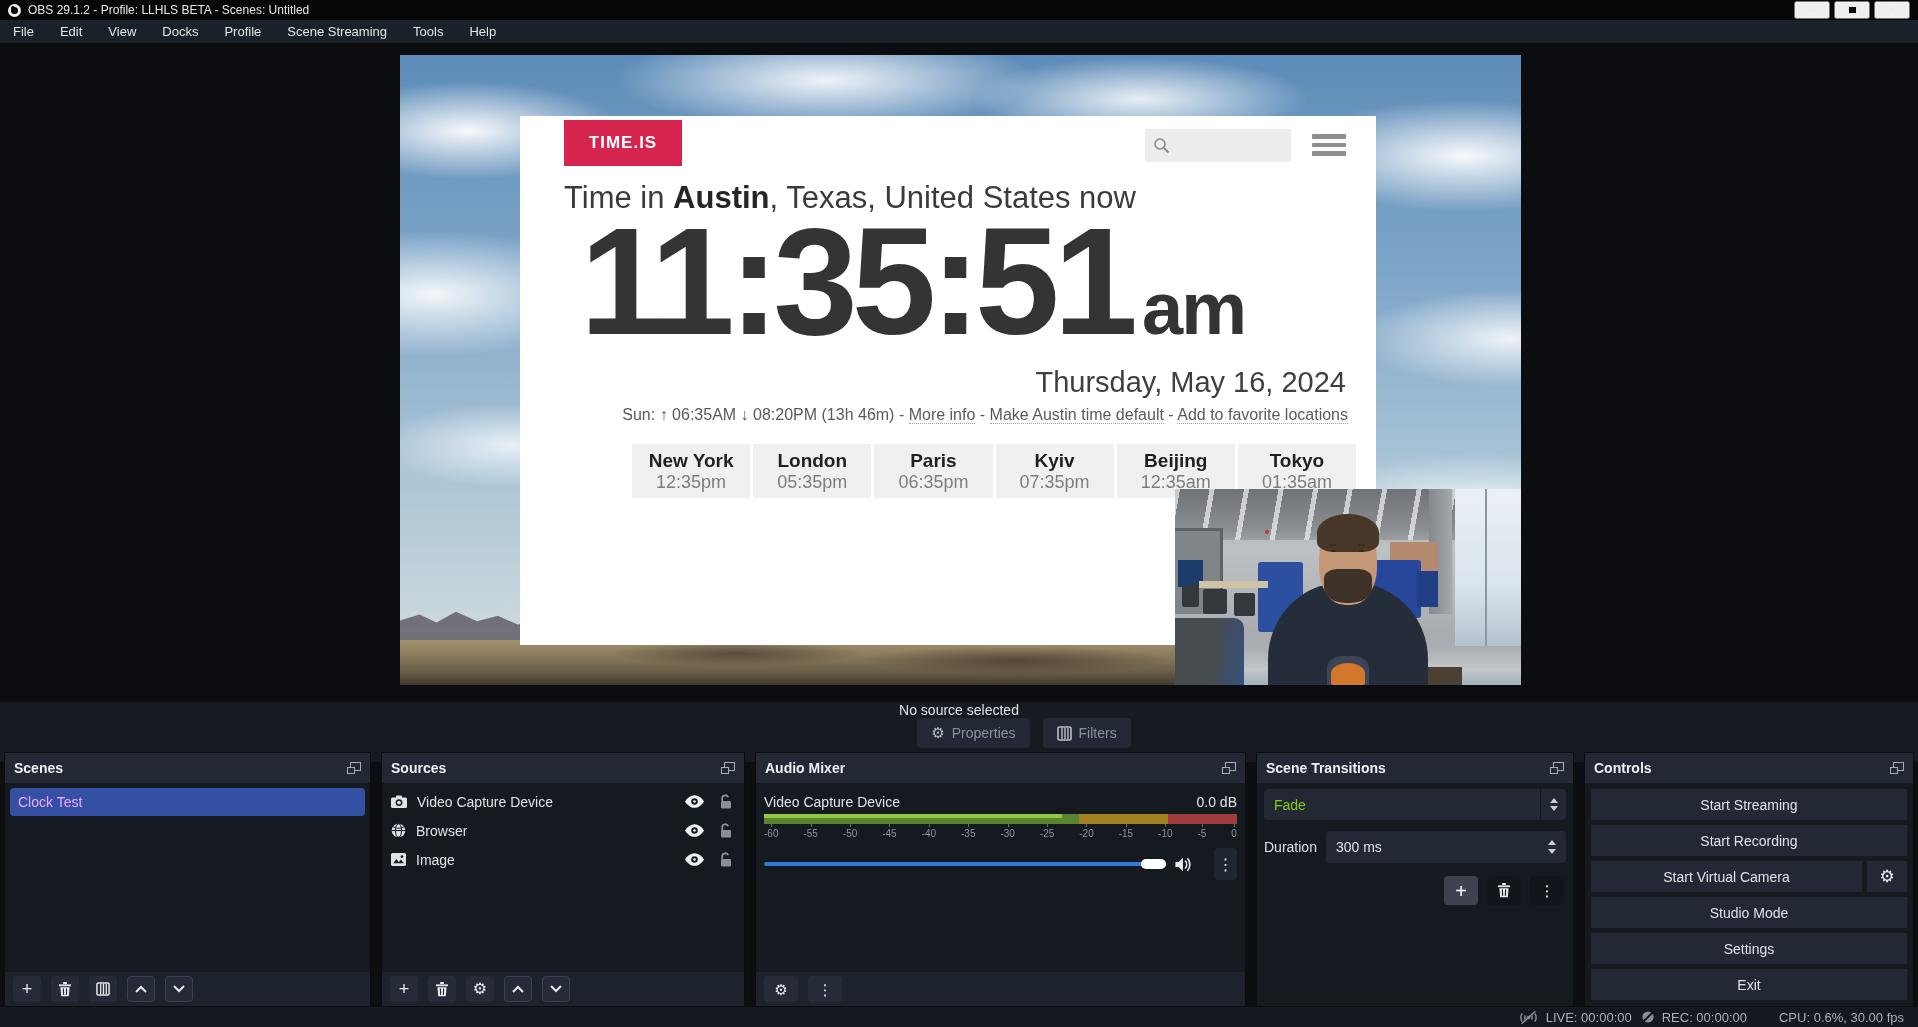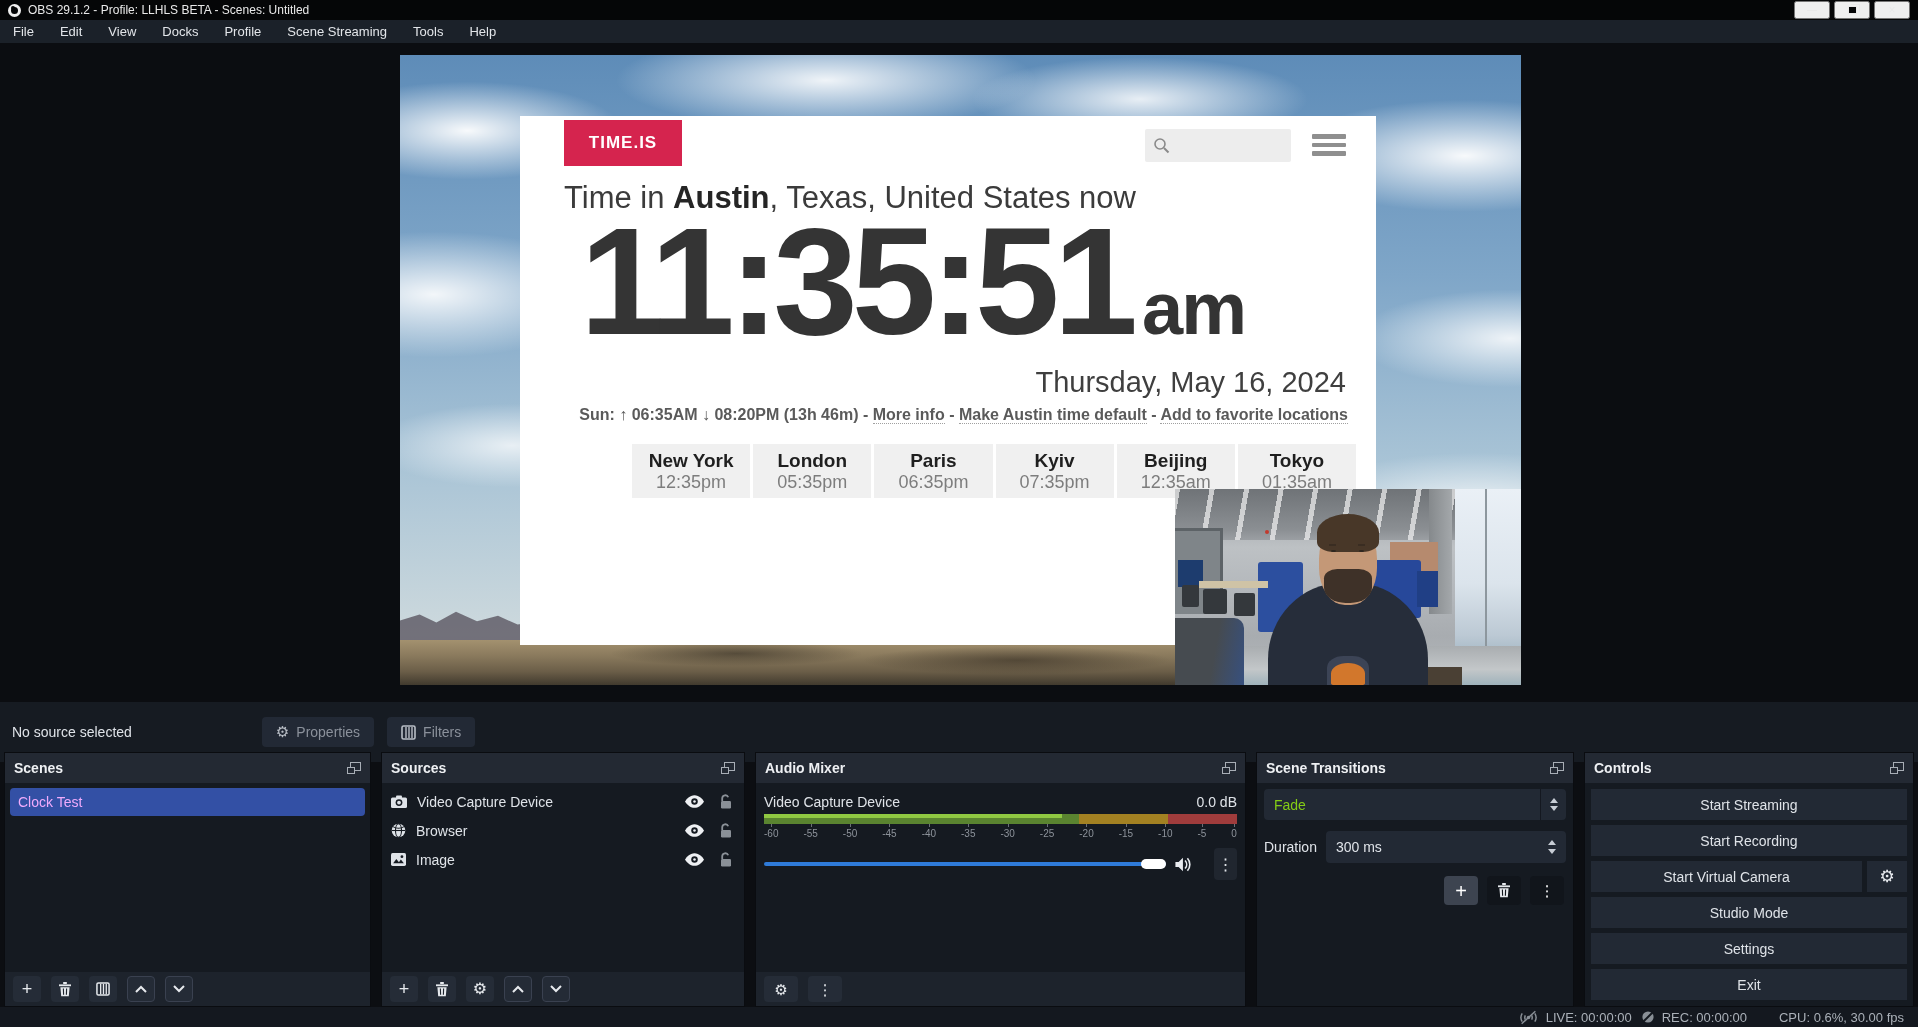--- a/index.html
+++ b/index.html
@@ -59,21 +59,21 @@
   .t-search { position:absolute; left:625px; top:13px; width:146px; height:33px; background:#ededed;
     border-radius:2px; display:flex; align-items:center; padding-left:8px; }
   .t-burger { position:absolute; right:30px; top:18px; width:34px; display:flex; flex-direction:column; gap:4px; }
   .t-burger span { display:block; height:4.5px; background:#8f8f8f; border-radius:1px; }
   .t-heading { position:absolute; left:44px; top:64px; font-size:31px; color:#3b3b3b; font-weight:300; white-space:nowrap; }
   .t-heading b { font-weight:800; color:#252525; }
   .t-clock { position:absolute; left:60px; top:86px; font-size:152px; line-height:1.05; font-weight:700;
     letter-spacing:-6px; color:#343434; white-space:nowrap;text-align:right; }
   .t-ampm { font-size:74px; letter-spacing:-2px; margin-left:10px; }
   .t-date { position:absolute; right:30px; top:250px; font-size:29px; color:#3f3f3f; font-weight:400; }
-  .t-sun { position:absolute; right:28px; top:290px; font-size:16px; color:#5a5a5a; white-space:nowrap;font-weight:bold; }
+  .t-sun { position:absolute; right:28px; top:290px; font-size:16px; color:#5a5a5a; white-space:nowrap; }
   .t-sun a { color:#5a5a5a; text-decoration:none; border-bottom:1px dotted #a0a0a0; }
   .t-cities { position:absolute; left:112px; top:328px; width:724px; display:flex; gap:3px; }
   .t-city { flex:1; background:#f0f0f0; text-align:center; padding:5px 0 6px; }
   .t-city .c-name { font-size:19px; font-weight:bold; color:#1f1f1f; line-height:23px; }
   .t-city .c-time { font-size:18px; color:#7d7d7d; line-height:20px; }
 
   
   .webcam { position:absolute; right:0; bottom:0; width:346px; height:196px; overflow:hidden;
     background:linear-gradient(180deg,#9a9ea2 0%, #bdc1c4 30%, #b2b6ba 55%, #a8acb0 75%, #b7bbbd 100%); }
   .wc-ceiling { position:absolute; left:0; top:0; width:100%; height:26%;
@@ -110,21 +110,21 @@
     border-radius:46% 46% 44% 44%; }
   .wc-hair { position:absolute; left:41%; top:13%; width:18%; height:19%; background:#483728;
     border-radius:55% 55% 30% 30%; }
   .wc-beard { position:absolute; left:43.2%; top:41%; width:13.6%; height:17%; background:#3e3128;
     border-radius:28% 28% 46% 46%; }
   .wc-eye { position:absolute; width:5px; height:2.5px; background:#2e2620; border-radius:50%; top:31%; }
   .wc-brow { position:absolute; width:7px; height:2px; background:#3a2d22; top:28%; }
 
   
   .src-toolbar { position:absolute; left:0; top:702px; width:100%; height:60px; background:#161b22;
-    display:flex; align-items:center; padding:0 12px; }
+    display:flex; align-items:center; padding:0 12px;flex-direction:column; }
   .src-status { font-size:14px; color:#dfe3e8; }
   .src-btns { display:flex; gap:13px; margin-left:130px; }
   .tool-btn { height:30px; background:#222935; border-radius:4px; border:none; color:#8b919b;
     font-size:14px; font-family:inherit; display:flex; align-items:center; gap:7px; padding:0 14px; cursor:default; }
   .tool-btn .gear-glyph { font-size:15px; color:#b9bec6; }
 
   
   .panels { position:absolute; left:0; top:752px; width:100%; height:255px; display:flex; gap:10px; padding:0 4px; }
   .panel { background:#151a21; display:flex; flex-direction:column; border:1px solid #0a0c10; }
   .panel-head { height:30px; background:#232933; display:flex; align-items:center; padding:0 9px;

